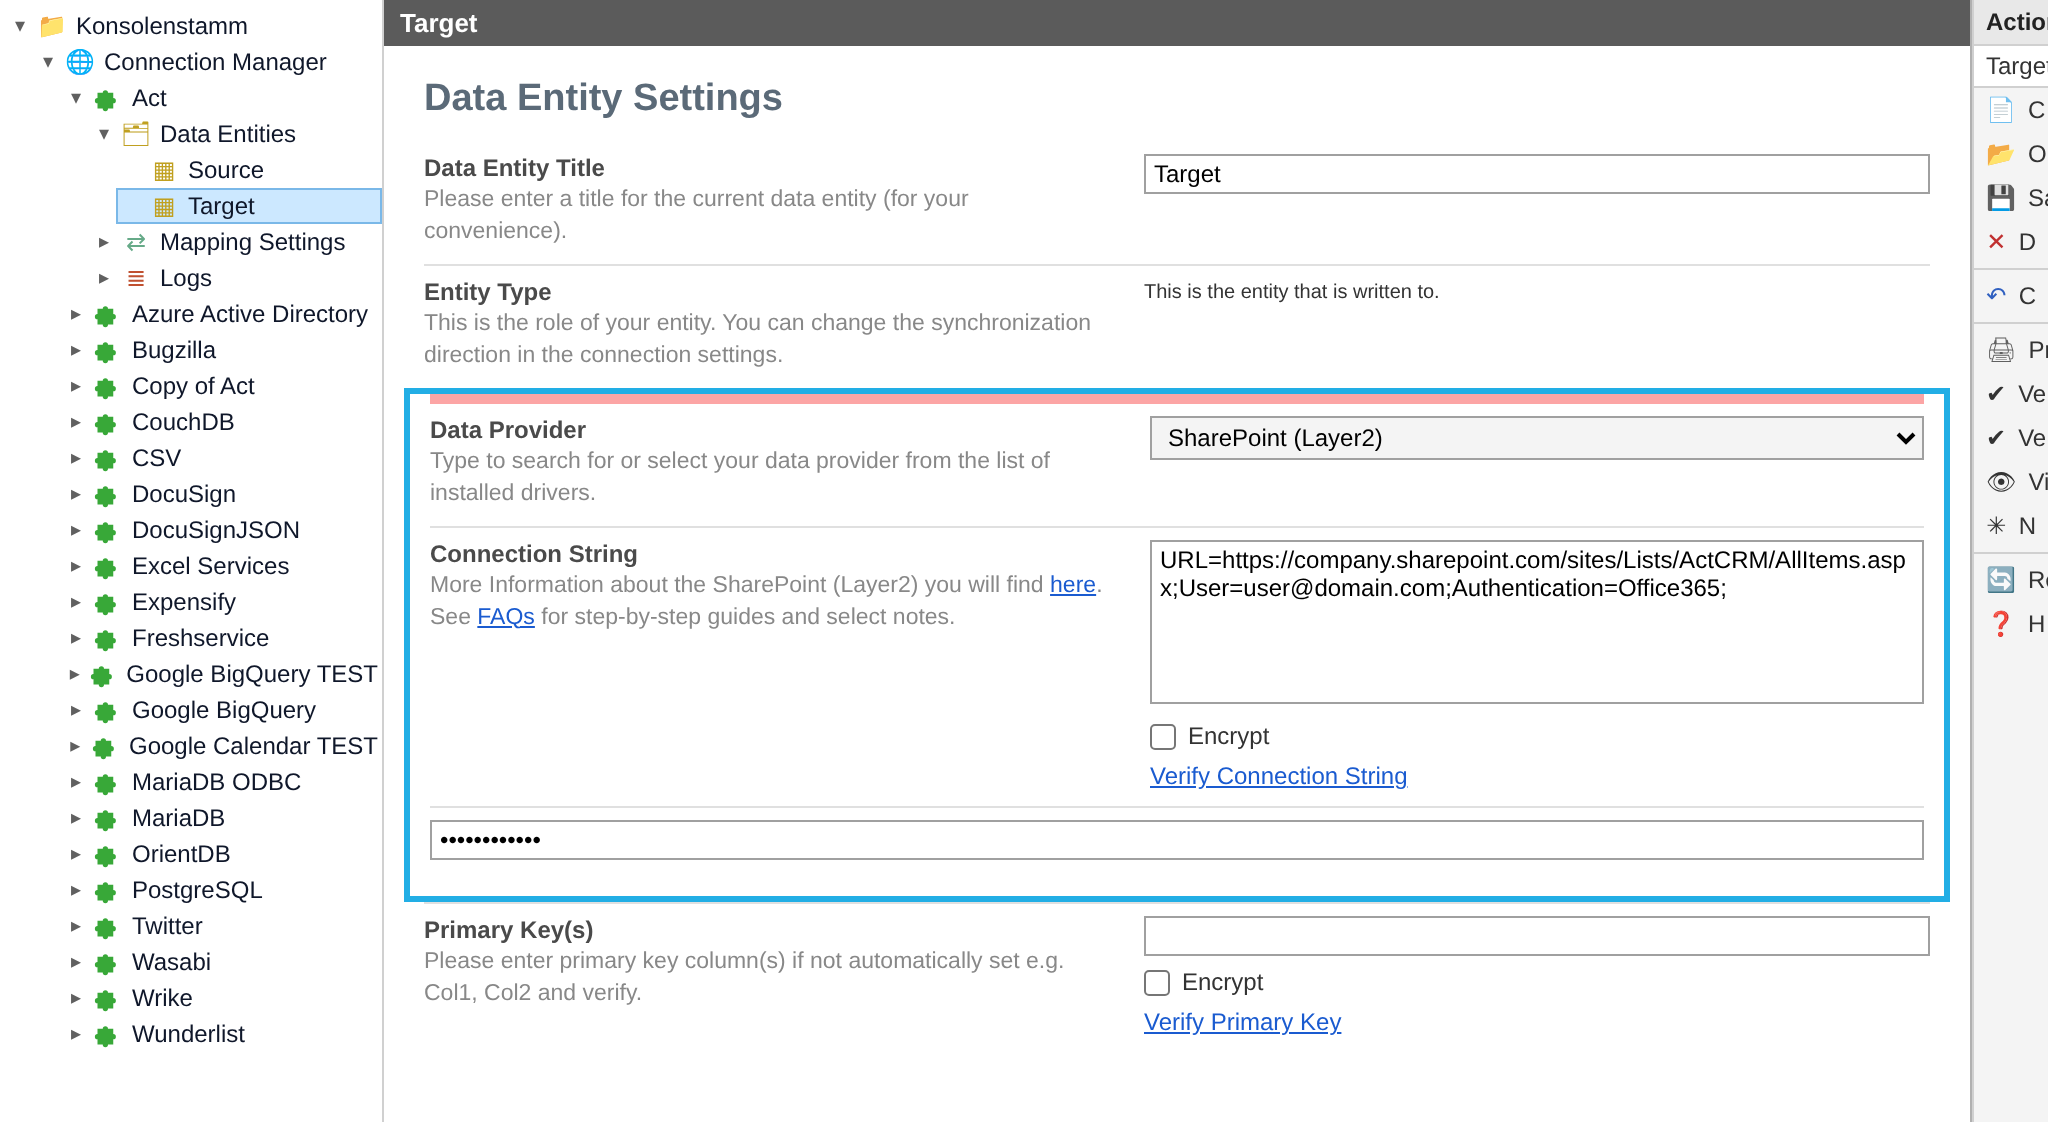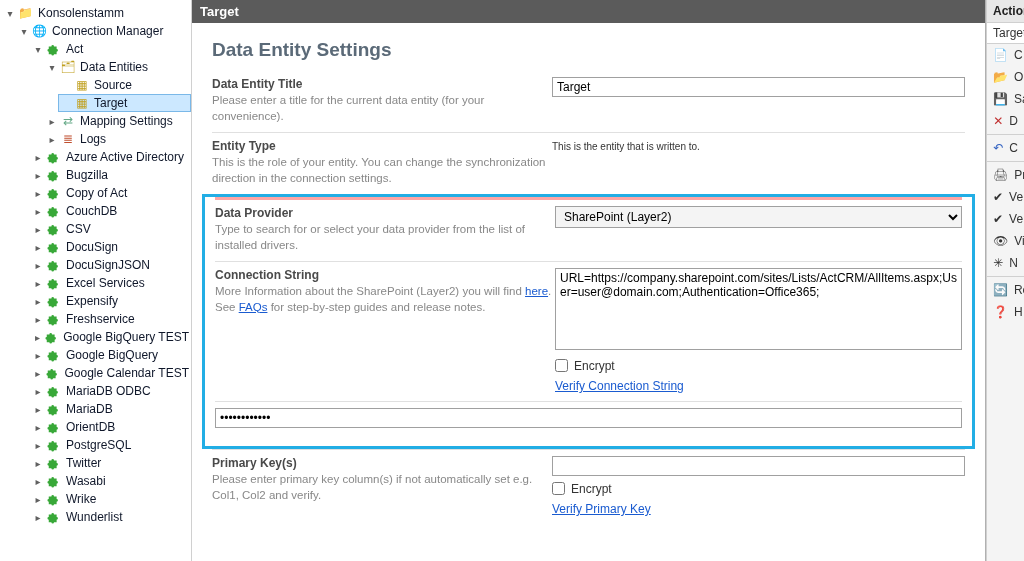--- a/index.html
+++ b/index.html
@@ -22,36 +22,36 @@
   .puzzle-green svg { width: 14px; height: 14px; }
   .ico-yellow { color: #c0a020; }
   .ico-box { color: #c0a020; }
   .tree-label { color: #0f172a; }
 
   
   .center { flex: 1; display: flex; flex-direction: column; border-right: 1px solid #b0b0b0; }
   .center-header { background: #5b5b5b; color: #fff; font-weight: bold; padding: 4px 8px; font-size: 13px; }
   .form-scroll { overflow-y: auto; flex: 1; padding: 8px 20px 0 20px; }
   .section-title { color: #5b6a78; font-size: 19px; font-weight: 600; margin: 8px 0 10px 0; }
-  .field-block { display: flex; gap: 0; padding: 6px 0 8px 0; border-top: 1px solid #e0e0e0; }
+  .field-block { display: flex; gap: 20px; padding: 6px 0 8px 0; border-top: 1px solid #e0e0e0; }
   .field-block.first { border-top: none; }
   .field-left { width: 340px; }
   .field-right { flex: 1; }
   .field-title { font-weight: bold; color: #4a4a4a; margin-bottom: 2px; }
   .field-desc { color: #888; font-size: 11.5px; line-height: 1.35; }
   .field-desc a { color: #1a5bd0; text-decoration: underline; }
   .role-text { color: #333; font-size: 10px; padding-top: 2px; }
   .tags-text { color: #888; font-size: 11.5px; margin-top: 24px; line-height: 1.35; }
   input[type=text], select, textarea, input[type=password] {
     width: 100%; font-family: inherit; font-size: 12px; padding: 2px 4px;
     border: 1px solid #a0a0a0; background: #fff;
   }
   select { height: 22px; background: #f4f4f4; }
   textarea { height: 82px; resize: none; overflow-y: scroll; }
-  .chk-row { display: flex; align-items: flex-start; gap: 6px; margin-top: 6px; }
+  .chk-row { display: flex; align-items: flex-end; gap: 6px; margin-top: 6px; }
   .chk-row input { width: 13px; height: 13px; }
   .link-action { color: #1a5bd0; text-decoration: underline; cursor: pointer; display: inline-block; margin-top: 6px; font-size: 12px; }
   
   .highlight-box { border: 3px solid #22aee5; margin: 0 -10px; padding: 0 10px 10px 10px; }
 
   
   .actions-panel { width: 38px; background: #f4f4f4; border-left: 1px solid #d0d0d0; overflow: hidden; }
   .actions-header { background: #e8e8e8; color: #222; font-weight: bold; padding: 4px 6px; font-size: 12px; border-bottom: 1px solid #d0d0d0; }
   .actions-tab { background: #fff; color: #333; font-weight: normal; padding: 3px 6px; font-size: 12px; border-bottom: 1px solid #d0d0d0; }
   .actions-item { display: flex; align-items: center; gap: 6px; padding: 3px 6px; cursor: pointer; }
@@ -390,37 +390,37 @@
           <div class="field-title">Entity Type</div>
           <div class="field-desc">This is the role of your entity. You can change the synchronization direction in the connection settings.</div>
         </div>
         <div class="field-right">
           <div class="role-text">This is the entity that is written to.</div>
         </div>
       </div>
 
       <div class="highlight-box">
 
-        <div class="field-block" style="border-top:3px solid #fca5a5;justify-content:center;">
+        <div class="field-block" style="border-top:5px solid #fca5a5;justify-content:center;">
           <div class="field-left">
             <div class="field-title">Data Provider</div>
             <div class="field-desc">Type to search for or select your data provider from the list of installed drivers.</div>
           </div>
           <div class="field-right">
             <select>
               <option>SharePoint (Layer2)</option>
             </select>
           </div>
         </div>
 
         <div class="field-block">
           <div class="field-left">
             <div class="field-title">Connection String</div>
             <div class="field-desc">
-              <span>More Information about the SharePoint (Layer2) you will find </span><a href="#">here</a><span>. See </span><a href="#">FAQs</a><span> for step-by-step guides and release notes.</span>
+              <span>More Information about the SharePoint (Layer2) you will find </span><a href="#">here</a><span>. See </span><a href="#">FAQs</a><span> for step-by-step guides and select notes.</span>
             </div>
           </div>
           <div class="field-right">
             <textarea style="">URL=https://company.sharepoint.com/sites/Lists/ActCRM/AllItems.aspx;User=user@domain.com;Authentication=Office365;</textarea>
             <div class="chk-row">
               <input type="checkbox" style="">
               <span>Encrypt</span>
             </div>
             <span class="link-action">Verify Connection String</span>
           </div>

